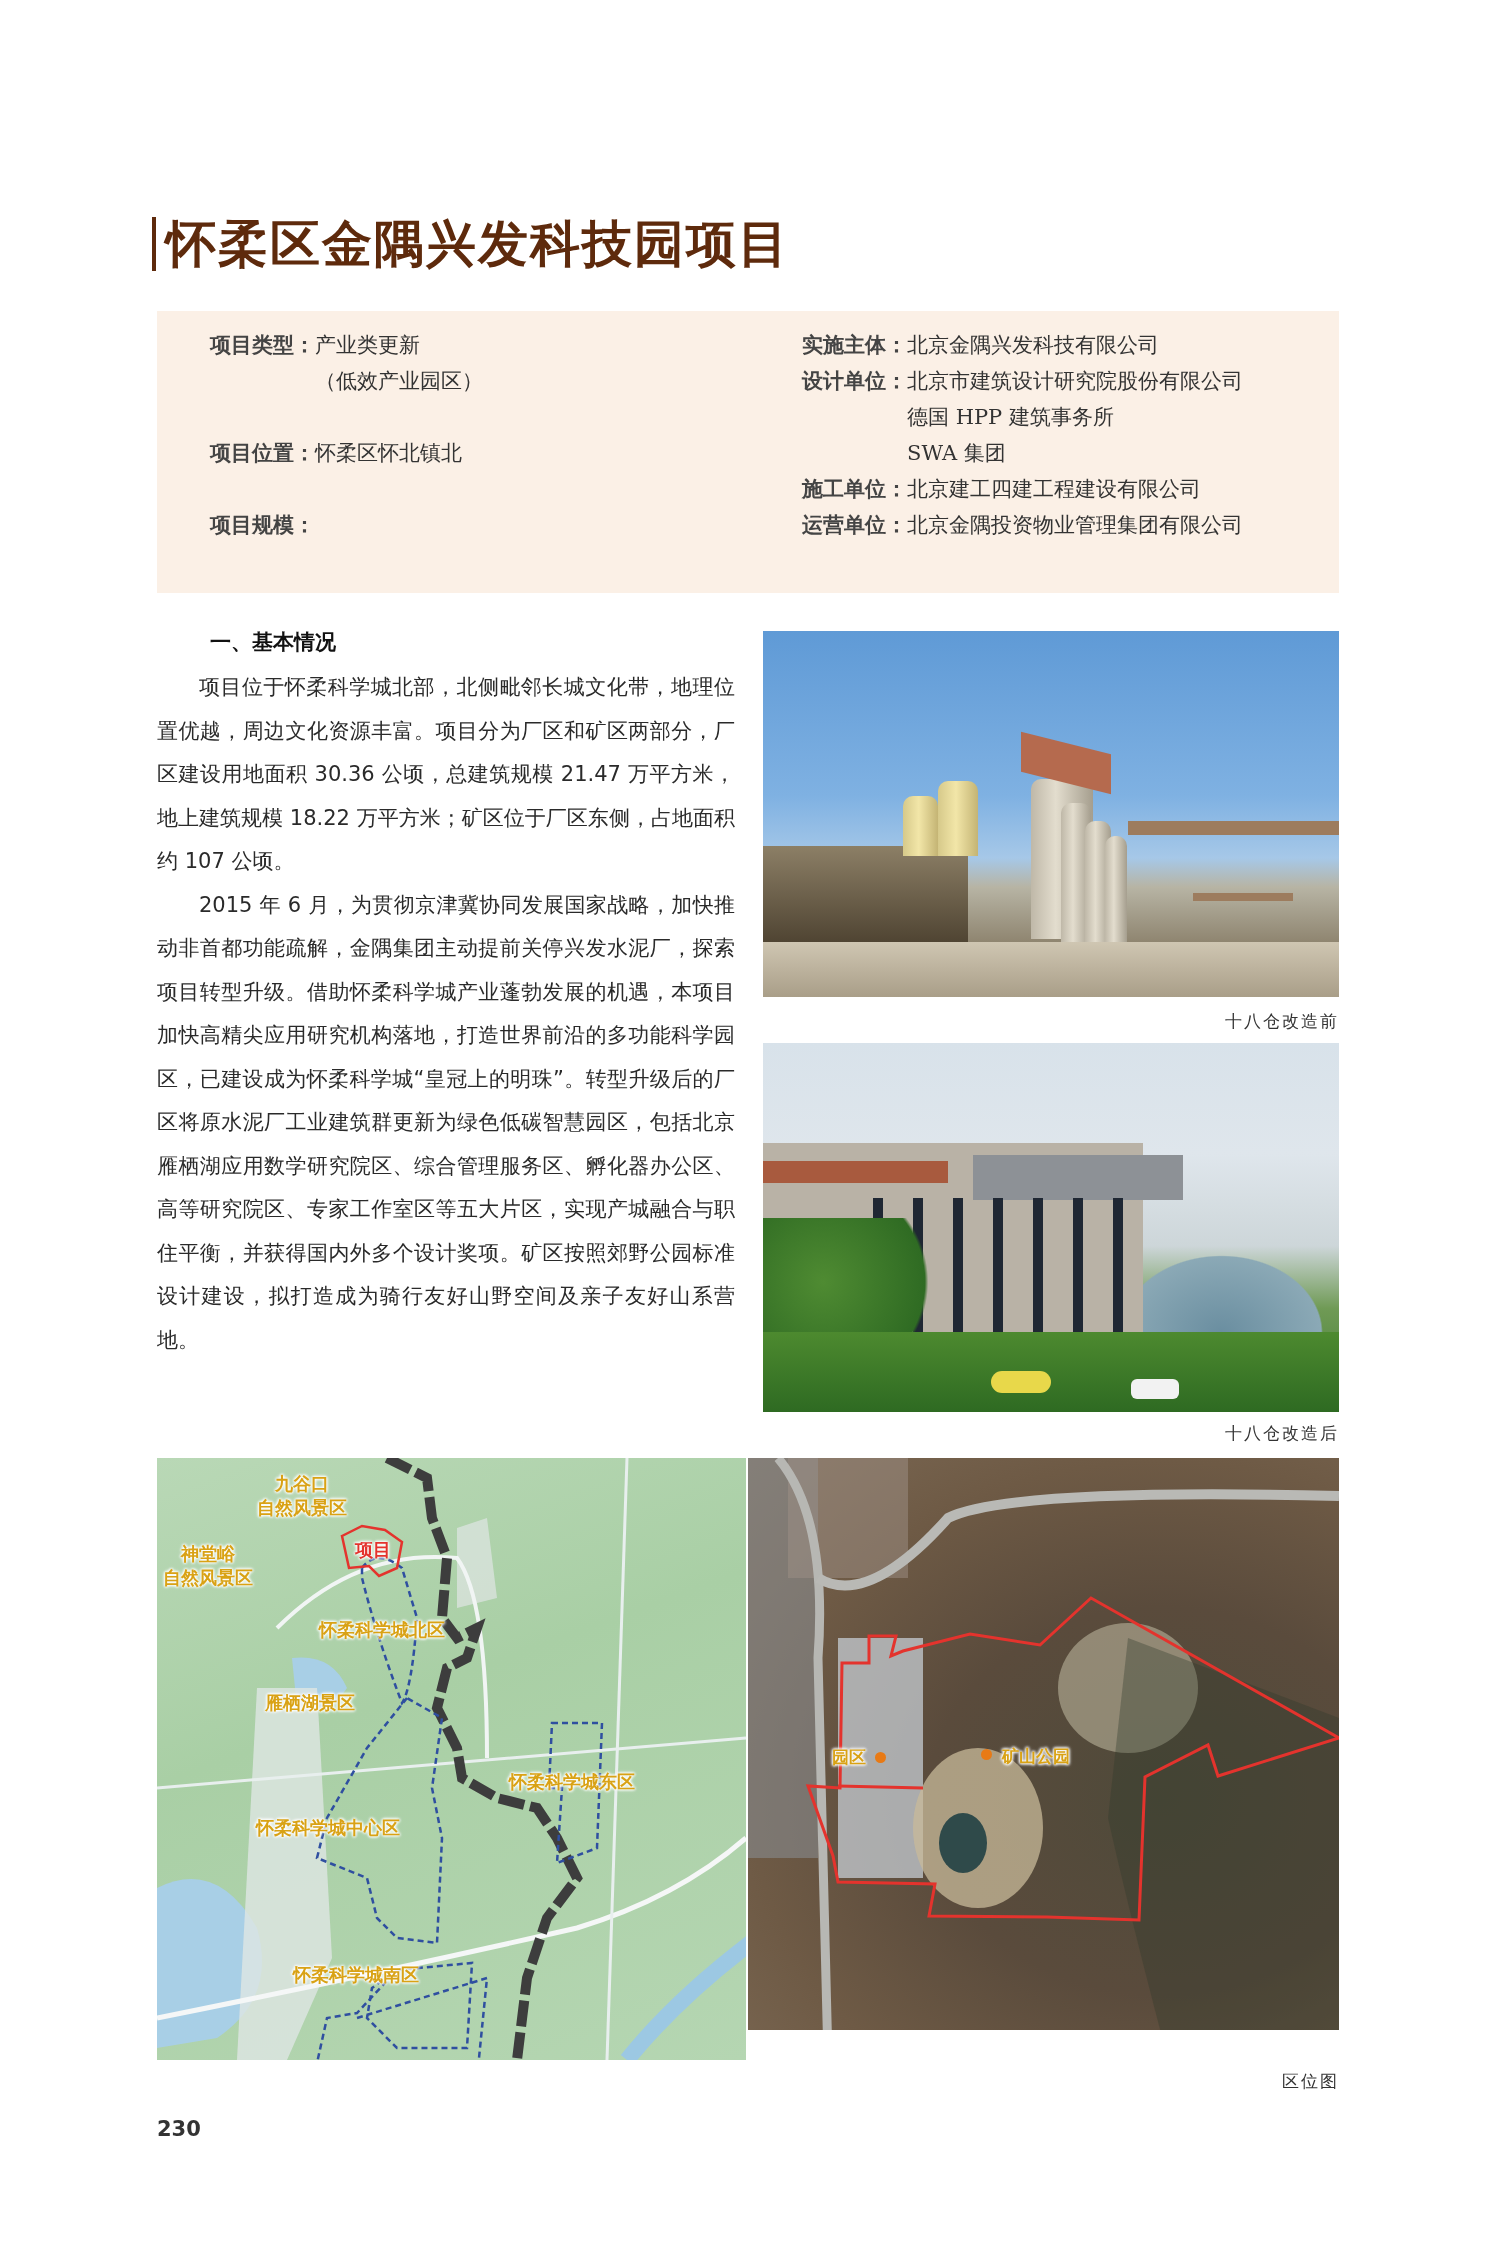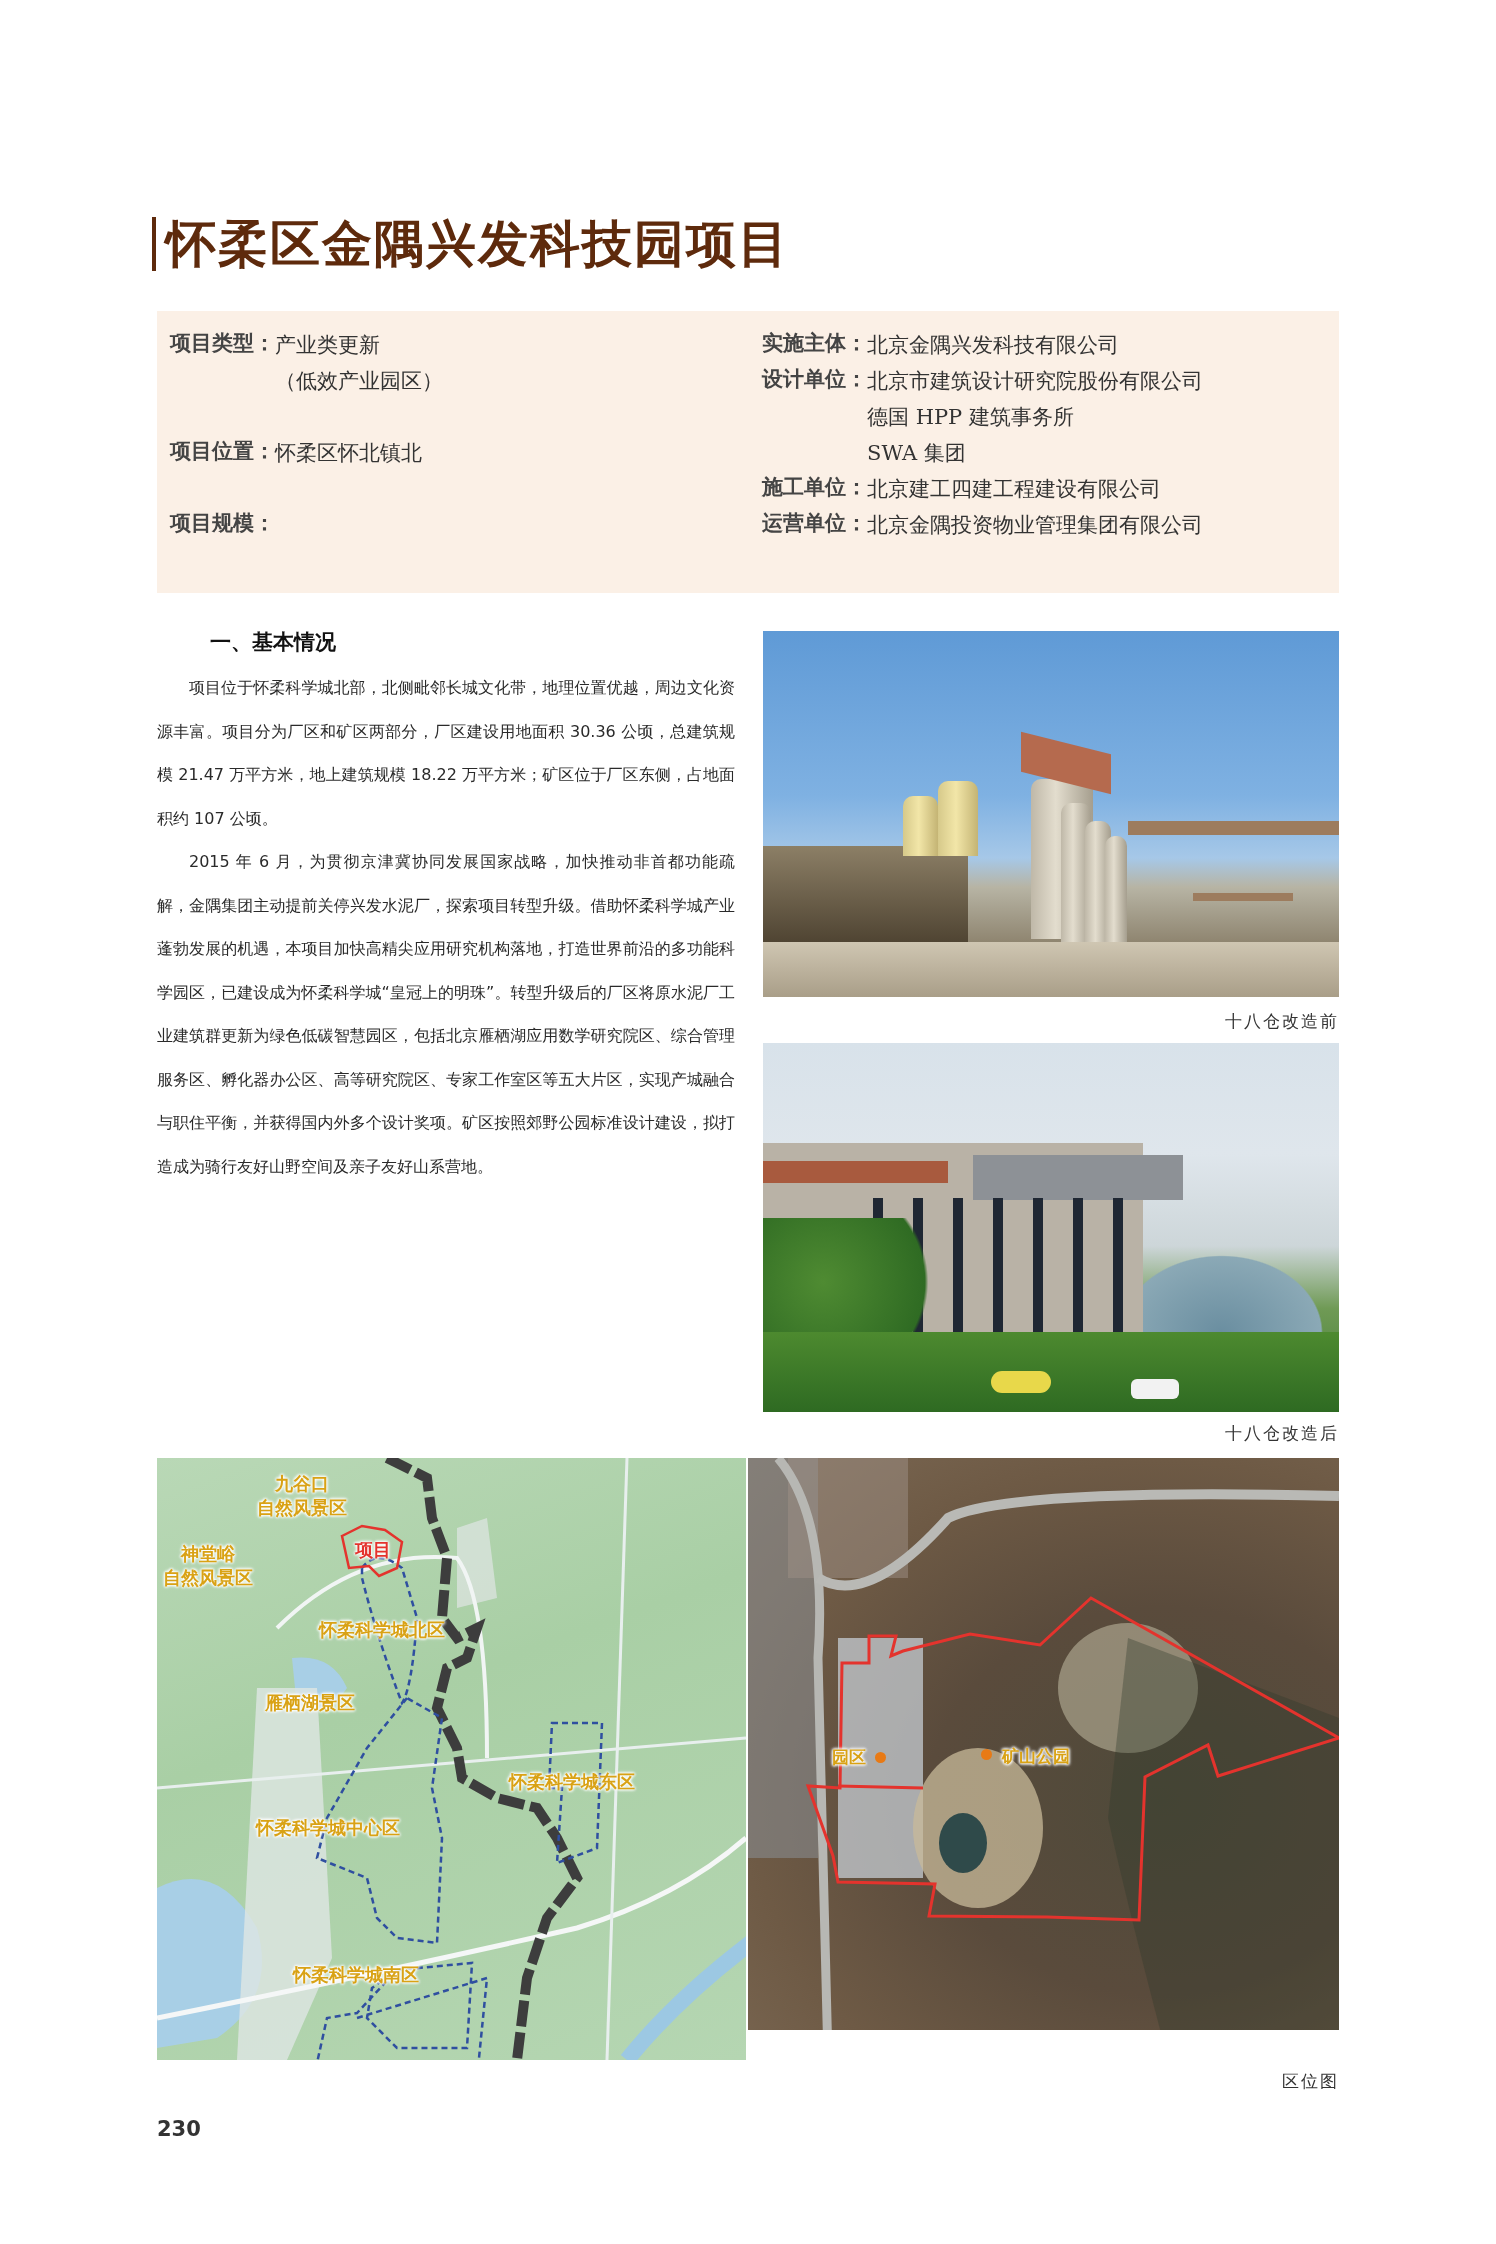--- a/index.html
+++ b/index.html
@@ -8,26 +8,26 @@
 
   .title-wrap { position:absolute; left:152px; top:212px; height:64px; display:flex; align-items:center; }
   .title-bar { width:4px; height:54px; background:#5e2a0c; margin-right:10px; }
   .title { font-size:50px; font-weight:bold; color:#5e2a0c; letter-spacing:2px; line-height:64px;font-family:Liberation Serif, serif; }
 
   .info-box { position:absolute; left:157px; top:311px; width:1182px; height:282px; background:#fbf0e6; }
   .info-col { position:absolute; top:16px; font-family:"DejaVu Serif", "Liberation Serif", serif; font-size:21px; color:#333; }
   .info-col.left { left:13px; }
   .info-col.right { left:605px; }
   .info-row { display:flex; line-height:36px; }
-  .info-label { font-weight:bold; font-family:Liberation Mono, monospace; color:#444; white-space:nowrap; }
+  .info-label { font-weight:bold; font-family:Liberation Serif, serif; color:#444; white-space:nowrap;margin-left:40px; }
   .info-values { display:flex; flex-direction:column; }
   .info-gap { height:36px; }
 
   .section-h { position:absolute; left:210px; top:628px; font-size:21px; font-weight:bold; color:#111; }
-  .body-text { position:absolute; left:157px; top:666px; width:578px; font-size:16px; line-height:43.5px; color:#2a2a2a; text-align:justify; }
+  .body-text { position:absolute; left:157px; top:666px; width:578px; font-size:21px; line-height:43.5px; color:#2a2a2a; text-align:justify; }
   .body-text p { margin:0; text-indent:2em; }
 
   .photo { position:absolute; overflow:hidden; }
   .caption { position:absolute; font-family:"DejaVu Serif", "Liberation Serif", serif; font-size:17px; color:#333; text-align:right; letter-spacing:2px; }
 
   
   .p1 { left:763px; top:631px; width:576px; height:366px;
         background:linear-gradient(180deg,#5f9ad6 0%,#7fb1e2 45%,#a6c8e8 62%,#b7b4a4 70%,#8f8570 85%,#bdb6a6 100%); }
   .p1 .silo { position:absolute; background:linear-gradient(90deg,#bfb8a8,#e3ddce 40%,#a59e8e); border-radius:10px 10px 0 0; }
   .p1 .silo.y { background:linear-gradient(90deg,#d6c98a,#f2e6a8 45%,#c4b474); }

